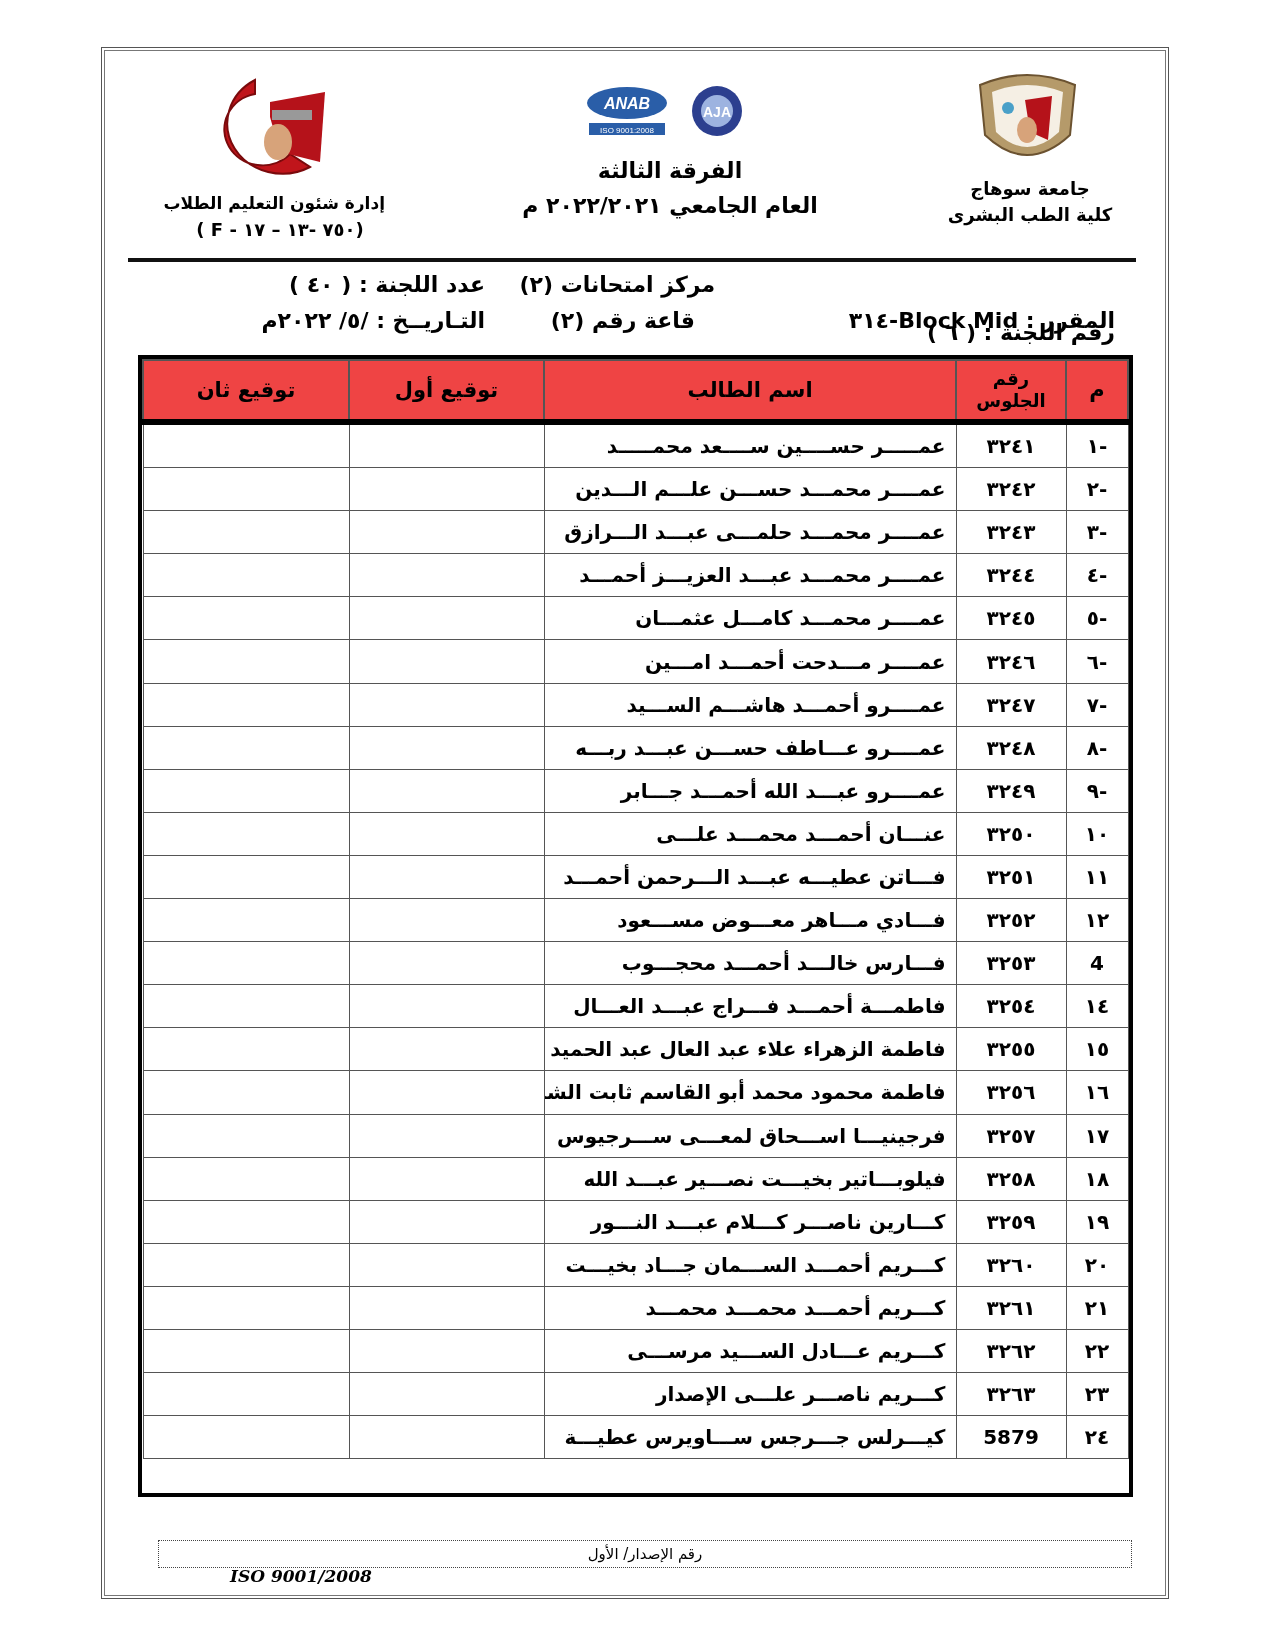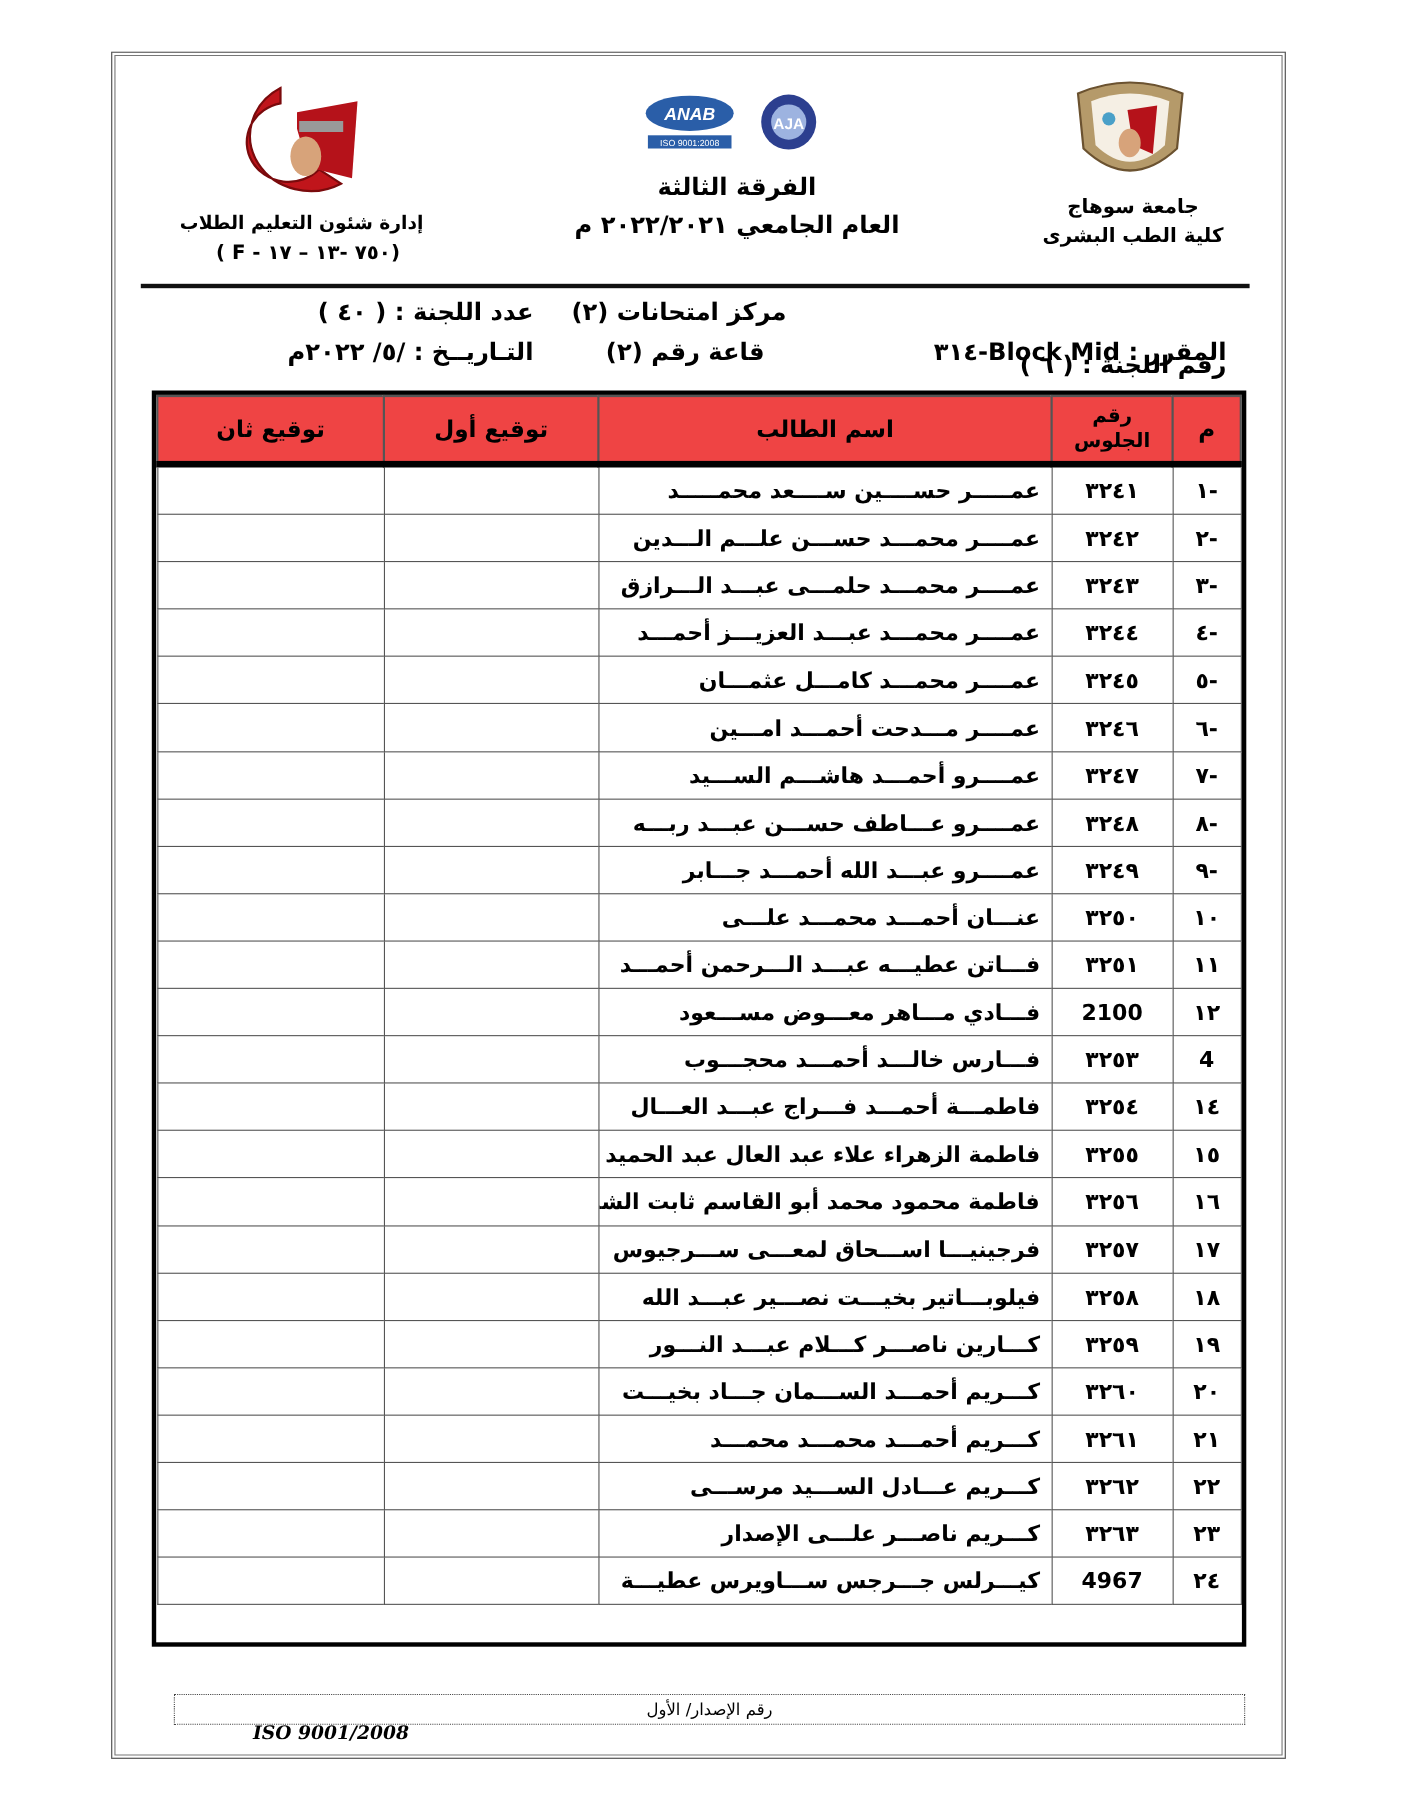--- a/index.html
+++ b/index.html
@@ -181,21 +181,21 @@
         </tr>
         <tr>
           <td class="idx">١١</td>
           <td class="num">٣٢٥١</td>
           <td class="name">فـــاتن عطيـــه عبـــد الـــرحمن أحمـــد</td>
           <td class="sig"></td>
           <td class="sig"></td>
         </tr>
         <tr>
           <td class="idx">١٢</td>
-          <td class="num">2100</td>
+          <td class="num">٣٢٥٢</td>
           <td class="name">فـــادي مـــاهر معـــوض مســـعود</td>
           <td class="sig"></td>
           <td class="sig"></td>
         </tr>
         <tr>
           <td class="idx">4</td>
           <td class="num">٣٢٥٣</td>
           <td class="name">فـــارس خالـــد أحمـــد محجـــوب</td>
           <td class="sig"></td>
           <td class="sig"></td>
@@ -265,21 +265,21 @@
         </tr>
         <tr>
           <td class="idx">٢٣</td>
           <td class="num">٣٢٦٣</td>
           <td class="name">كـــريم ناصـــر علـــى الإصدار</td>
           <td class="sig"></td>
           <td class="sig"></td>
         </tr>
         <tr>
           <td class="idx">٢٤</td>
-          <td class="num">4967</td>
+          <td class="num">5879</td>
           <td class="name">كيـــرلس جـــرجس ســـاويرس عطيـــة</td>
           <td class="sig"></td>
           <td class="sig"></td>
         </tr>
       </tbody>
   </table>
 </div>
 
 <div class="footer-box">
   <div>رقم الإصدار/ الأول</div>

